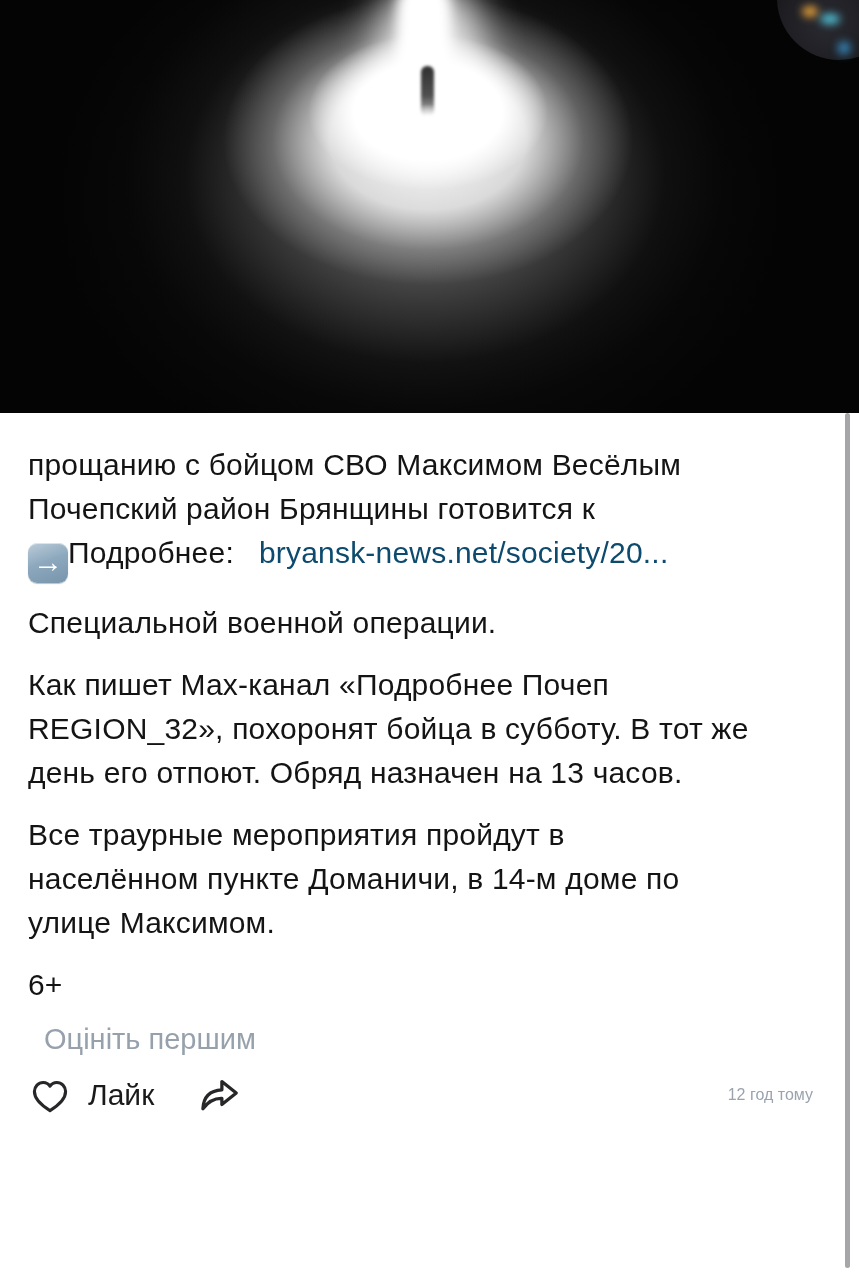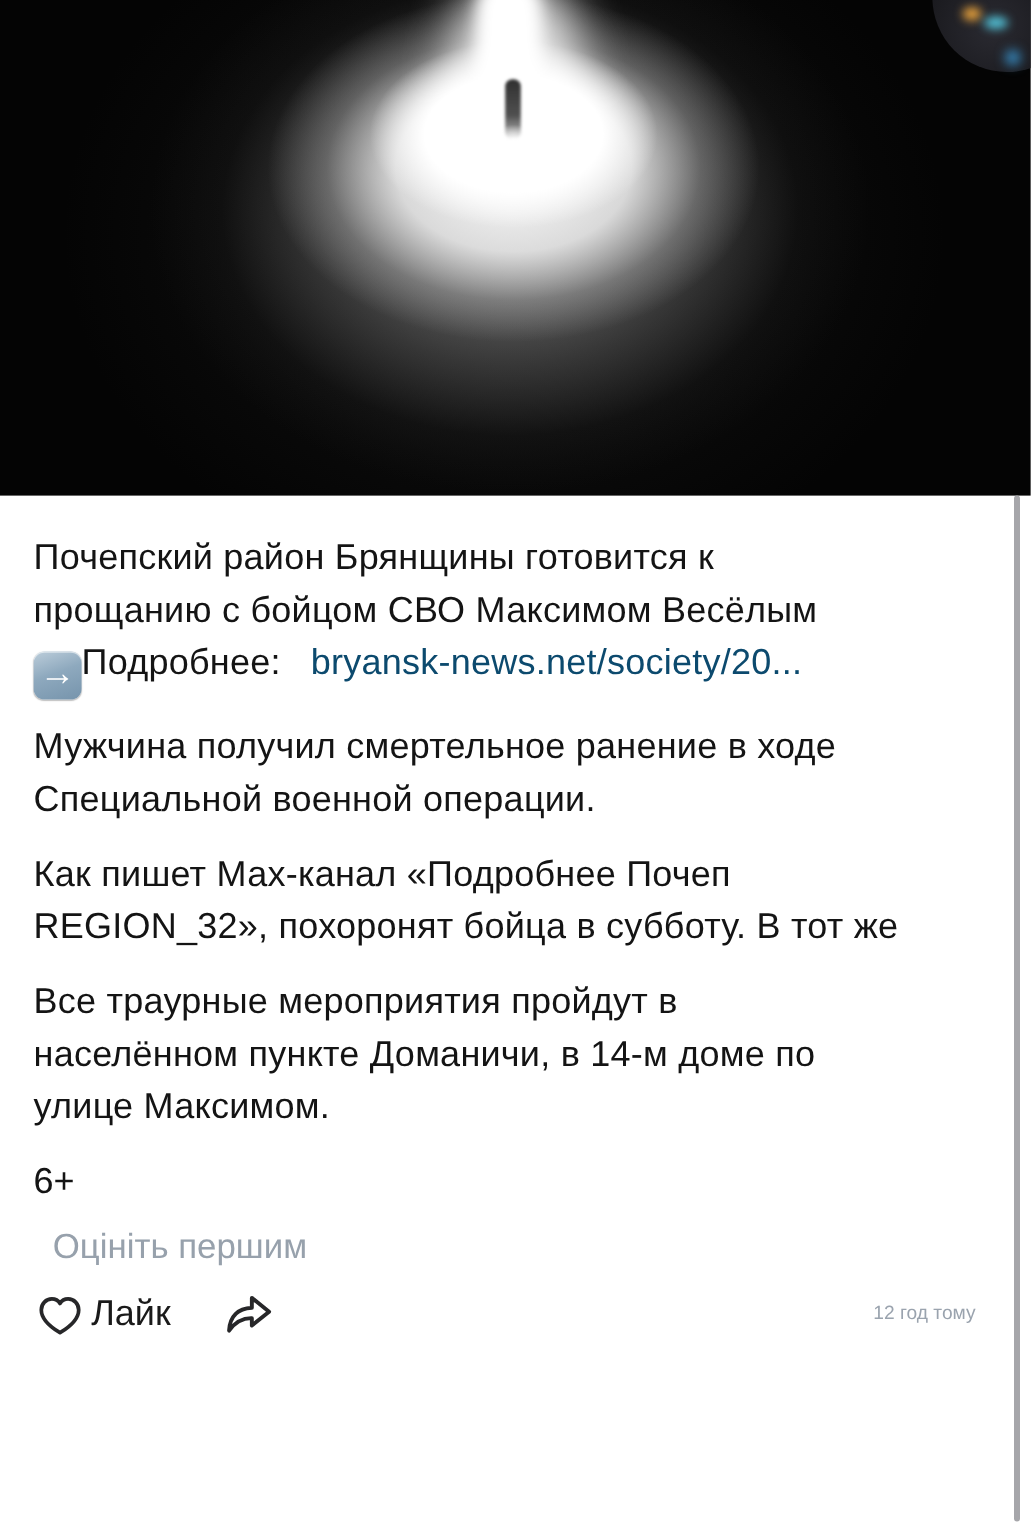--- a/index.html
+++ b/index.html
@@ -61,21 +61,21 @@
     background:linear-gradient(160deg,#bccdda 0%,#8ea9be 45%,#7694ac 100%);
     box-shadow:inset 0 1px 0 rgba(255,255,255,.55), 0 1px 1px rgba(0,0,0,.25);
     color:#ffffff;text-align:center;font-size:30px;line-height:38px;font-weight:bold;
   }
   .read-more-link{color:#0c4a6e;text-decoration:none;}
   .more-label{margin-right:25px;}
   .age-rating{font-size:30px;line-height:44px;margin:0 0 12px 0;color:#141414;}
   .rate-prompt{font-size:29px;line-height:40px;color:#97a1ac;margin:0 0 10px 16px;}
   
   .actions{display:flex;align-items:center;height:52px;margin-top:8px;}
-  .like-button{display:flex;align-items:center;gap:4px;cursor:pointer;background:none;border:none;padding:0;font:inherit;color:#1a1a1a;}
+  .like-button{display:flex;align-items:center;gap:16px;cursor:pointer;background:none;border:none;padding:0;font:inherit;color:#1a1a1a;}
   .like-label{font-size:30px;color:#1a1a1a;}
   .share-button{display:flex;align-items:center;margin-left:42px;cursor:pointer;background:none;border:none;padding:0;}
   .icon-svg{display:block;}
   .timestamp{margin-left:auto;font-size:16px;color:#9aa3ae;}
 </style>
 </head>
 <body>
 
 <div class="hero">
   <div class="candle-glow"></div>
@@ -87,33 +87,33 @@
   <div class="corner-spark spark-orange"></div>
   <div class="corner-spark spark-cyan"></div>
   <div class="corner-spark spark-blue"></div>
 </div>
 
 <div class="scrollbar"></div>
 
 <div class="content">
 
   <p class="para">
+    <span class="line">прощанию с бойцом СВО Максимом Весёлым</span>
     <span class="line">Почепский район Брянщины готовится к</span>
-    <span class="line">прощанию с бойцом СВО Максимом Весёлым</span>
     <span class="lead-cta-line"><span class="emoji-arrow">→</span><span class="more-label">Подробнее:</span><a href="#" class="read-more-link">bryansk-news.net/society/20...</a></span>
   </p>
 
   <p class="para">
-    <span class="line">Мужчина получил смертельное ранение в ходе</span>
     <span class="line">Специальной военной операции.</span>
   </p>
 
   <p class="para">
     <span class="line">Как пишет Мах-канал «Подробнее Почеп</span>
     <span class="line">REGION_32», похоронят бойца в субботу. В тот же</span>
+    <span class="line">день его отпоют. Обряд назначен на 13 часов.</span>
   </p>
 
   <p class="para">
     <span class="line">Все траурные мероприятия пройдут в</span>
     <span class="line">населённом пункте Доманичи, в 14-м доме по</span>
     <span class="line">улице Максимом.</span>
   </p>
 
 
   <p class="age-rating">6+</p>

